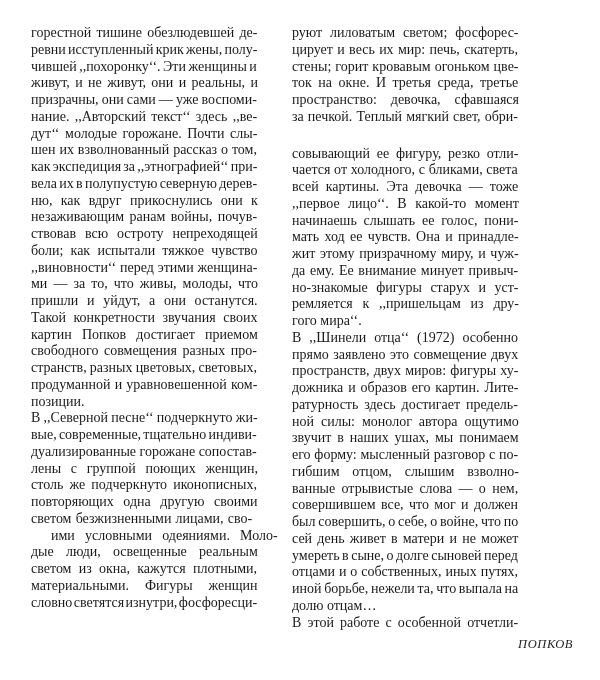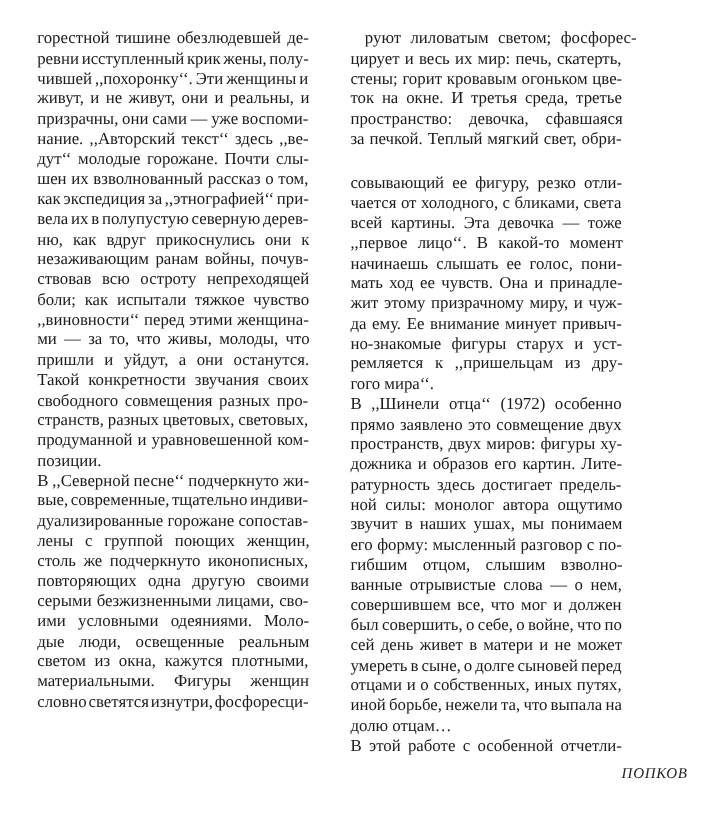--- a/index.html
+++ b/index.html
@@ -61,39 +61,40 @@
     <span class="line" style="display: block; width: 231px; word-spacing: -1.25px; text-align-last: left; text-align: left;">как экспедиция за ,,этнографией‘‘ при-</span>
     <span class="line" style="display: block; width: 231px; word-spacing: -1.2px; text-align-last: left; text-align: left;">вела их в полупустую северную дерев-</span>
     <span class="line" style="display: block; width: 231px; word-spacing: 4.8px; text-align-last: left; text-align: left;">ню, как вдруг прикоснулись они к</span>
     <span class="line" style="display: block; width: 231px; word-spacing: 2px; text-align-last: left; text-align: left;">незаживающим ранам войны, почув-</span>
     <span class="line" style="display: block; width: 231px; word-spacing: 5.33333px; text-align-last: left; text-align: left;">ствовав всю остроту непреходящей</span>
     <span class="line" style="display: block; width: 231px; word-spacing: 3.75px; text-align-last: left; text-align: left;">боли; как испытали тяжкое чувство</span>
     <span class="line" style="display: block; width: 231px; word-spacing: 0.333333px; text-align-last: left; text-align: left;">,,виновности‘‘ перед этими женщина-</span>
     <span class="line" style="display: block; width: 231px; word-spacing: 2.57143px; text-align-last: left; text-align: left;">ми — за то, что живы, молоды, что</span>
     <span class="line" style="display: block; width: 231px; word-spacing: 5.2px; text-align-last: left; text-align: left;">пришли и уйдут, а они останутся.</span>
     <span class="line" style="display: block; width: 231px; word-spacing: 4px; text-align-last: left; text-align: left;">Такой конкретности звучания своих</span>
+    <span class="line" style="display: block; width: 231px; word-spacing: 6.66667px; text-align-last: left; text-align: left;">картин Попков достигает приемом</span>
     <span class="line" style="display: block; width: 231px; word-spacing: 2px; text-align-last: left; text-align: left;">свободного совмещения разных про-</span>
     <span class="line" style="display: block; width: 231px; word-spacing: -0.333333px; text-align-last: left; text-align: left;">странств, разных цветовых, световых,</span>
     <span class="line" style="display: block; width: 231px; word-spacing: 0.666667px; text-align-last: left; text-align: left;">продуманной и уравновешенной ком-</span>
     <span class="line last" style="display: block; width: 231px;">позиции.</span>
     <span class="line" style="display: block; width: 231px; word-spacing: -0.25px; text-align-last: left; text-align: left;">В ,,Северной песне‘‘ подчеркнуто жи-</span>
     <span class="line" style="display: block; width: 231px; word-spacing: -1.33333px; text-align-last: left; text-align: left;">вые, современные, тщательно индиви-</span>
     <span class="line" style="display: block; width: 231px; word-spacing: 0px; text-align-last: left; text-align: left;">дуализированные горожане сопостав-</span>
     <span class="line" style="display: block; width: 231px; word-spacing: 6.25px; text-align-last: left; text-align: left;">лены с группой поющих женщин,</span>
     <span class="line" style="display: block; width: 231px; word-spacing: 2.66667px; text-align-last: left; text-align: left;">столь же подчеркнуто иконописных,</span>
     <span class="line" style="display: block; width: 231px; word-spacing: 6px; text-align-last: left; text-align: left;">повторяющих одна другую своими</span>
-    <span class="line" style="display: block; width: 231px; word-spacing: 0.666667px; text-align-last: left; text-align: left;">серыми безжизненными лицами, сво-</span>
-    <span class="line" style="display: block; width: 231px; word-spacing: 6.66667px; text-align-last: left; text-align: left;">ими условными одеяниями. Моло-</span>
+    <span class="line" style="display: block; width: 231px; word-spacing: 0.666667px; text-align-last: left; text-align: left;">светом безжизненными лицами, сво-</span>
+    <span class="line" style="display: block; width: 231px; word-spacing: 6.66667px; text-align-last: left; text-align: left; margin-left: 20px;">ими условными одеяниями. Моло-</span>
     <span class="line" style="display: block; width: 231px; word-spacing: 8.66667px; text-align-last: left; text-align: center;">дые люди, освещенные реальным</span>
     <span class="line" style="display: block; width: 231px; word-spacing: 3.75px; text-align-last: left; text-align: left;">светом из окна, кажутся плотными,</span>
     <span class="line" style="display: block; width: 231px; word-spacing: 12.5px; text-align-last: left; text-align: left;">материальными. Фигуры женщин</span>
     <span class="line" style="display: block; width: 231px; word-spacing: -2px; text-align-last: left; text-align: left;">словно светятся изнутри, фосфоресци-</span>
   </div>
 <div class="column col-right" id="col1">
-    <span class="line" style="display: block; width: 231px; word-spacing: 4.33333px; text-align-last: left; text-align: center; margin-left: 12px;">руют лиловатым светом; фосфорес-</span>
+    <span class="line" style="display: block; width: 231px; word-spacing: 4.33333px; text-align-last: left; text-align: center;">руют лиловатым светом; фосфорес-</span>
     <span class="line" style="display: block; width: 231px; word-spacing: 0.833333px; text-align-last: left; text-align: left;">цирует и весь их мир: печь, скатерть,</span>
     <span class="line" style="display: block; width: 231px; word-spacing: 0.5px; text-align-last: left; text-align: left;">стены; горит кровавым огоньком цве-</span>
     <span class="line" style="display: block; width: 231px; word-spacing: 3px; text-align-last: left; text-align: left;">ток на окне. И третья среда, третье</span>
     <span class="line" style="display: block; width: 231px; word-spacing: 10.5px; text-align-last: left; text-align: left;">пространство: девочка, сфавшаяся</span>
     <span class="line" style="display: block; width: 231px; word-spacing: 0.6px; text-align-last: left; text-align: left;">за печкой. Теплый мягкий свет, обри-</span>
     <span class="line" style="display: block; width: 231px; word-spacing: 3.25px; text-align-last: left; text-align: left; margin-top: 20px;">совывающий ее фигуру, резко отли-</span>
     <span class="line" style="display: block; width: 231px; word-spacing: 0.2px; text-align-last: left; text-align: left;">чается от холодного, с бликами, света</span>
     <span class="line" style="display: block; width: 231px; word-spacing: 3.6px; text-align-last: left; text-align: left;">всей картины. Эта девочка — тоже</span>
     <span class="line" style="display: block; width: 231px; word-spacing: 5px; text-align-last: left; text-align: left;">,,первое лицо‘‘. В какой-то момент</span>
     <span class="line" style="display: block; width: 231px; word-spacing: 3.25px; text-align-last: left; text-align: center;">начинаешь слышать ее голос, пони-</span>

